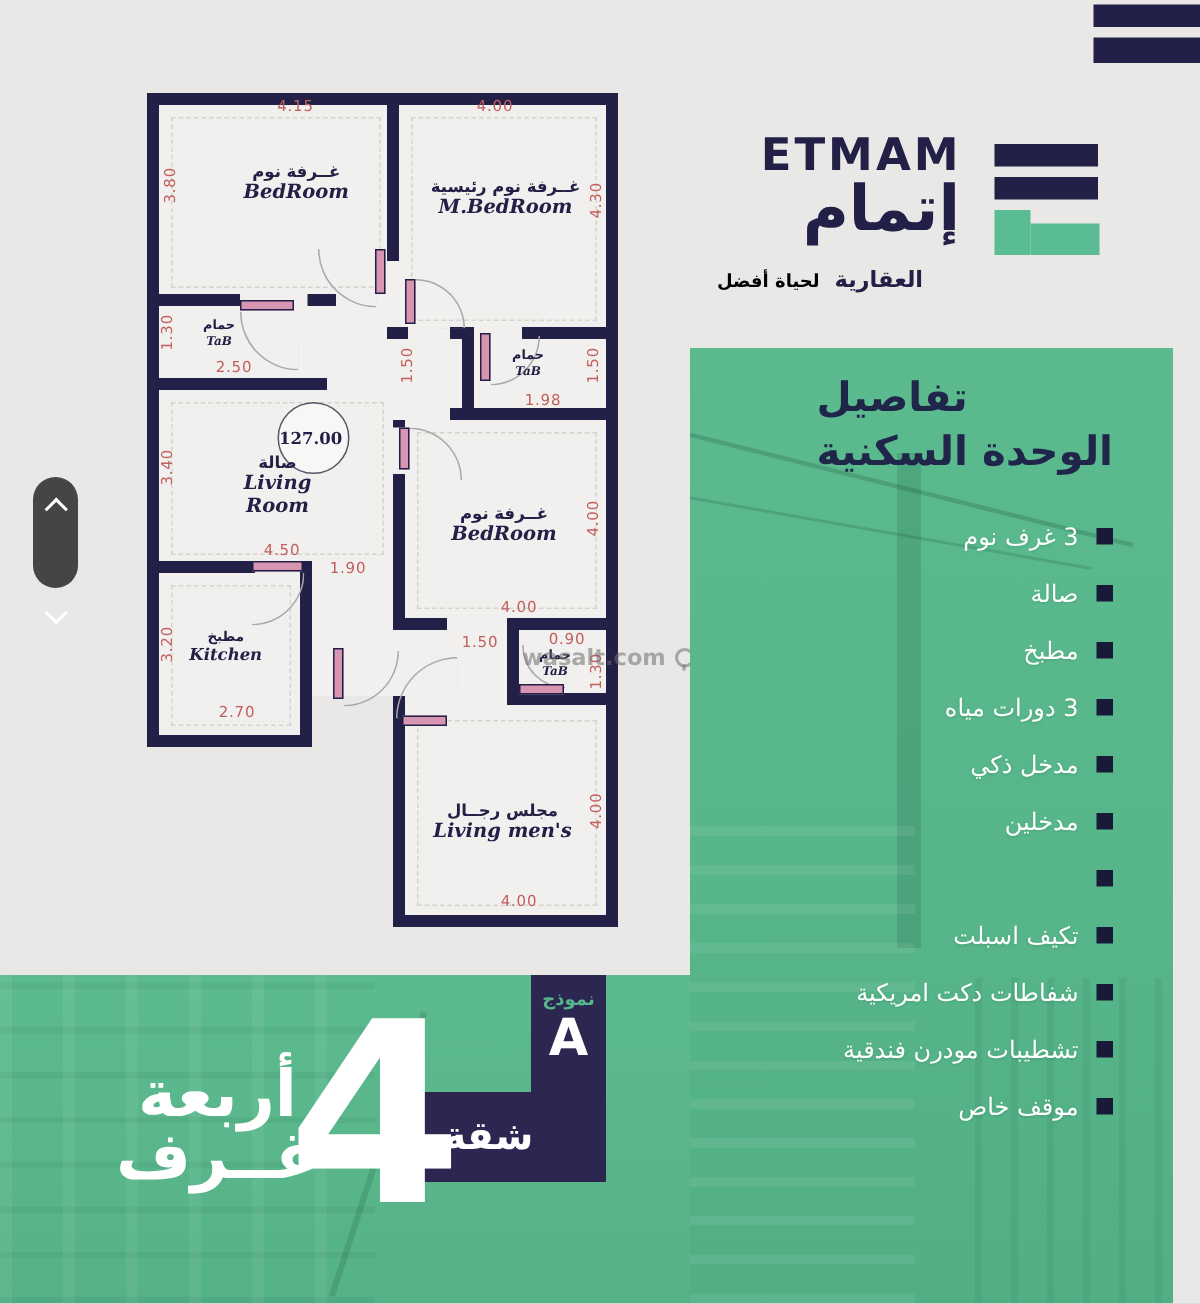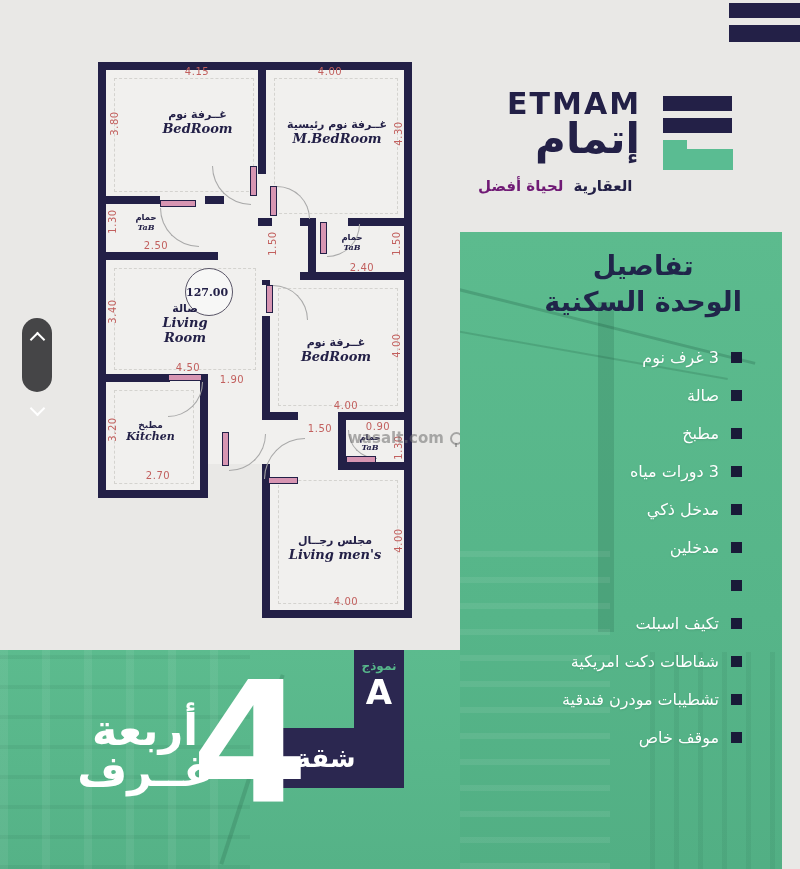--- a/index.html
+++ b/index.html
@@ -26,30 +26,30 @@
   .pin{width:9px;height:9px;border:2px solid rgba(110,110,110,.55);border-radius:50%;position:relative;}
   .pin::after{content:"";position:absolute;left:3px;top:9px;width:2px;height:4px;background:rgba(110,110,110,.55);}
   
   .brand-en{position:absolute;left:503px;top:86px;width:138px;text-align:right;color:#232047;
             font-weight:bold;font-size:30px;letter-spacing:2px;}
   .brand-ar{position:absolute;left:478px;top:116px;width:162px;text-align:right;color:#232047;
             font-weight:bold;font-size:42px;direction:rtl;line-height:1.1;}
   .brand-sub{position:absolute;left:478px;top:177px;width:162px;display:flex;justify-content:flex-end;
              gap:10px;direction:rtl;align-items:baseline;}
   .division{color:#232047;font-weight:bold;font-size:15px;}
-  .tagline{color:#701a75;font-weight:bold;font-size:15px;}
+  .tagline{color:#000000;font-weight:bold;font-size:12px;}
   .navybar{position:absolute;background:#232047;}
   .greenbar{position:absolute;background:#5abc92;}
   
   .panel{position:absolute;left:460px;top:232px;width:322px;height:637px;overflow:hidden;
          background:linear-gradient(180deg,#5cbb8e 0%,#56b589 60%,#52af84 100%);}
   .band{position:absolute;left:0;top:650px;width:460px;height:219px;overflow:hidden;
         background:linear-gradient(180deg,#5cbb8e 0%,#55b287 100%);}
   .tex{position:absolute;}
-  .p-title{position:absolute;top:16px;right:40px;text-align:center;color:#20254a;
+  .p-title{position:absolute;top:16px;right:40px;text-align:left;color:#20254a;
            font-weight:bold;font-size:27px;line-height:1.35;direction:rtl;}
   .p-list{position:absolute;top:114px;right:40px;display:flex;flex-direction:column;gap:16px;}
   .p-item{display:flex;align-items:center;justify-content:flex-end;gap:12px;height:22px;}
   .p-label{color:#ffffff;font-weight:normal;font-size:16px;direction:rtl;white-space:nowrap;
            text-shadow:0 1px 2px rgba(0,60,40,.15);}
   .bullet{width:11px;height:11px;background:#191a38;flex:none;}
   .model-box{position:absolute;left:354px;top:0;width:50px;height:78px;background:#2b2750;text-align:center;}
   .model-label{display:block;margin-top:9px;color:#57b78b;font-weight:bold;font-size:12px;direction:rtl;}
   .model-value{display:block;margin-top:2px;color:#fff;font-weight:bold;font-size:34px;line-height:1;}
   .unit-box{position:absolute;left:281px;top:78px;width:123px;height:60px;background:#2b2750;
@@ -147,21 +147,21 @@
     <div class="leaf" style="left:346px;top:456px;width:30px;height:7px;"></div>
 
     <span class="dim" style="left:172px;top:66px;width:50px;">4.15</span>
     <span class="dim" style="left:305px;top:66px;width:50px;">4.00</span>
     <span class="dim dimv" style="left:94px;top:118px;">3.80</span>
     <span class="dim dimv" style="left:378px;top:128px;">4.30</span>
     <span class="dim dimv" style="left:92px;top:216px;">1.30</span>
     <span class="dim" style="left:138px;top:240px;width:36px;">2.50</span>
     <span class="dim dimv" style="left:252px;top:238px;">1.50</span>
     <span class="dim dimv" style="left:376px;top:238px;">1.50</span>
-    <span class="dim" style="left:342px;top:262px;">2.40</span>
+    <span class="dim" style="left:342px;top:262px;">1.98</span>
     <span class="dim dimv" style="left:92px;top:306px;">3.40</span>
     <span class="dim" style="left:168px;top:362px;">4.50</span>
     <span class="dim" style="left:212px;top:374px;">1.90</span>
     <span class="dim dimv" style="left:92px;top:424px;">3.20</span>
     <span class="dim" style="left:138px;top:470px;">2.70</span>
     <span class="dim dimv" style="left:376px;top:340px;">4.00</span>
     <span class="dim" style="left:326px;top:400px;">4.00</span>
     <span class="dim" style="left:302px;top:423px;width:36px;">1.50</span>
     <span class="dim" style="left:360px;top:421px;width:36px;">0.90</span>
     <span class="dim dimv" style="left:378px;top:442px;">1.30</span>

